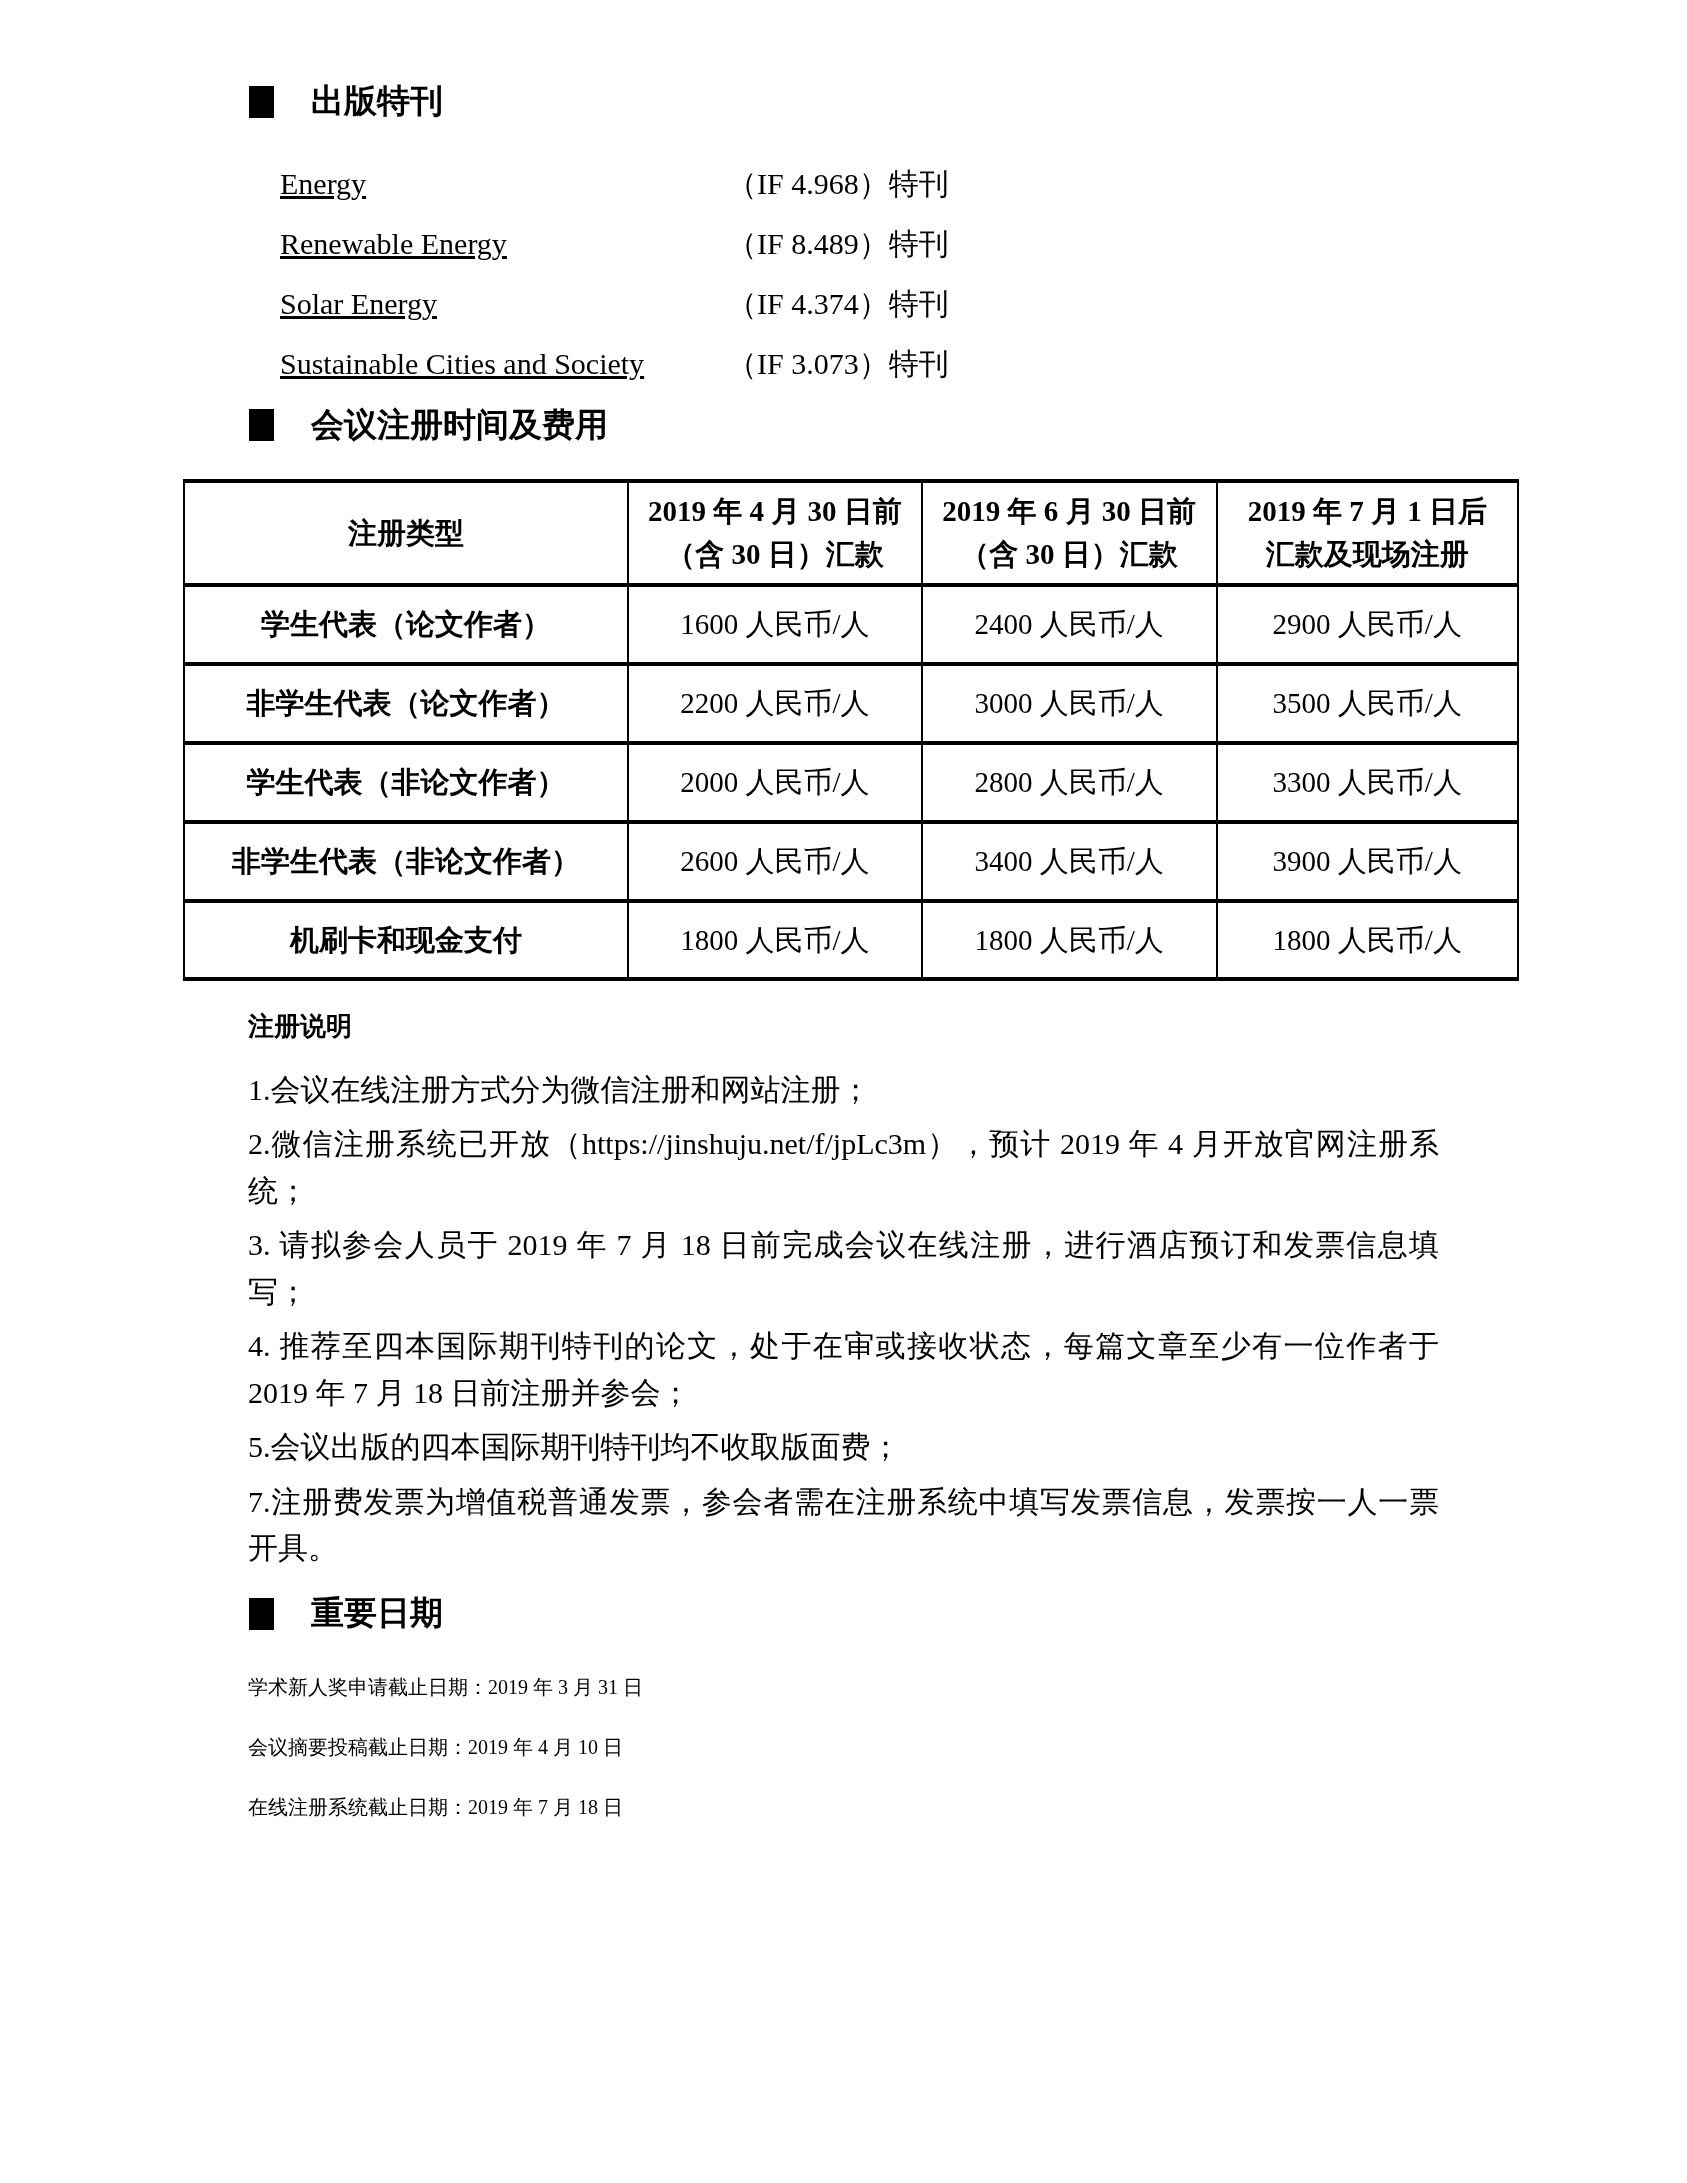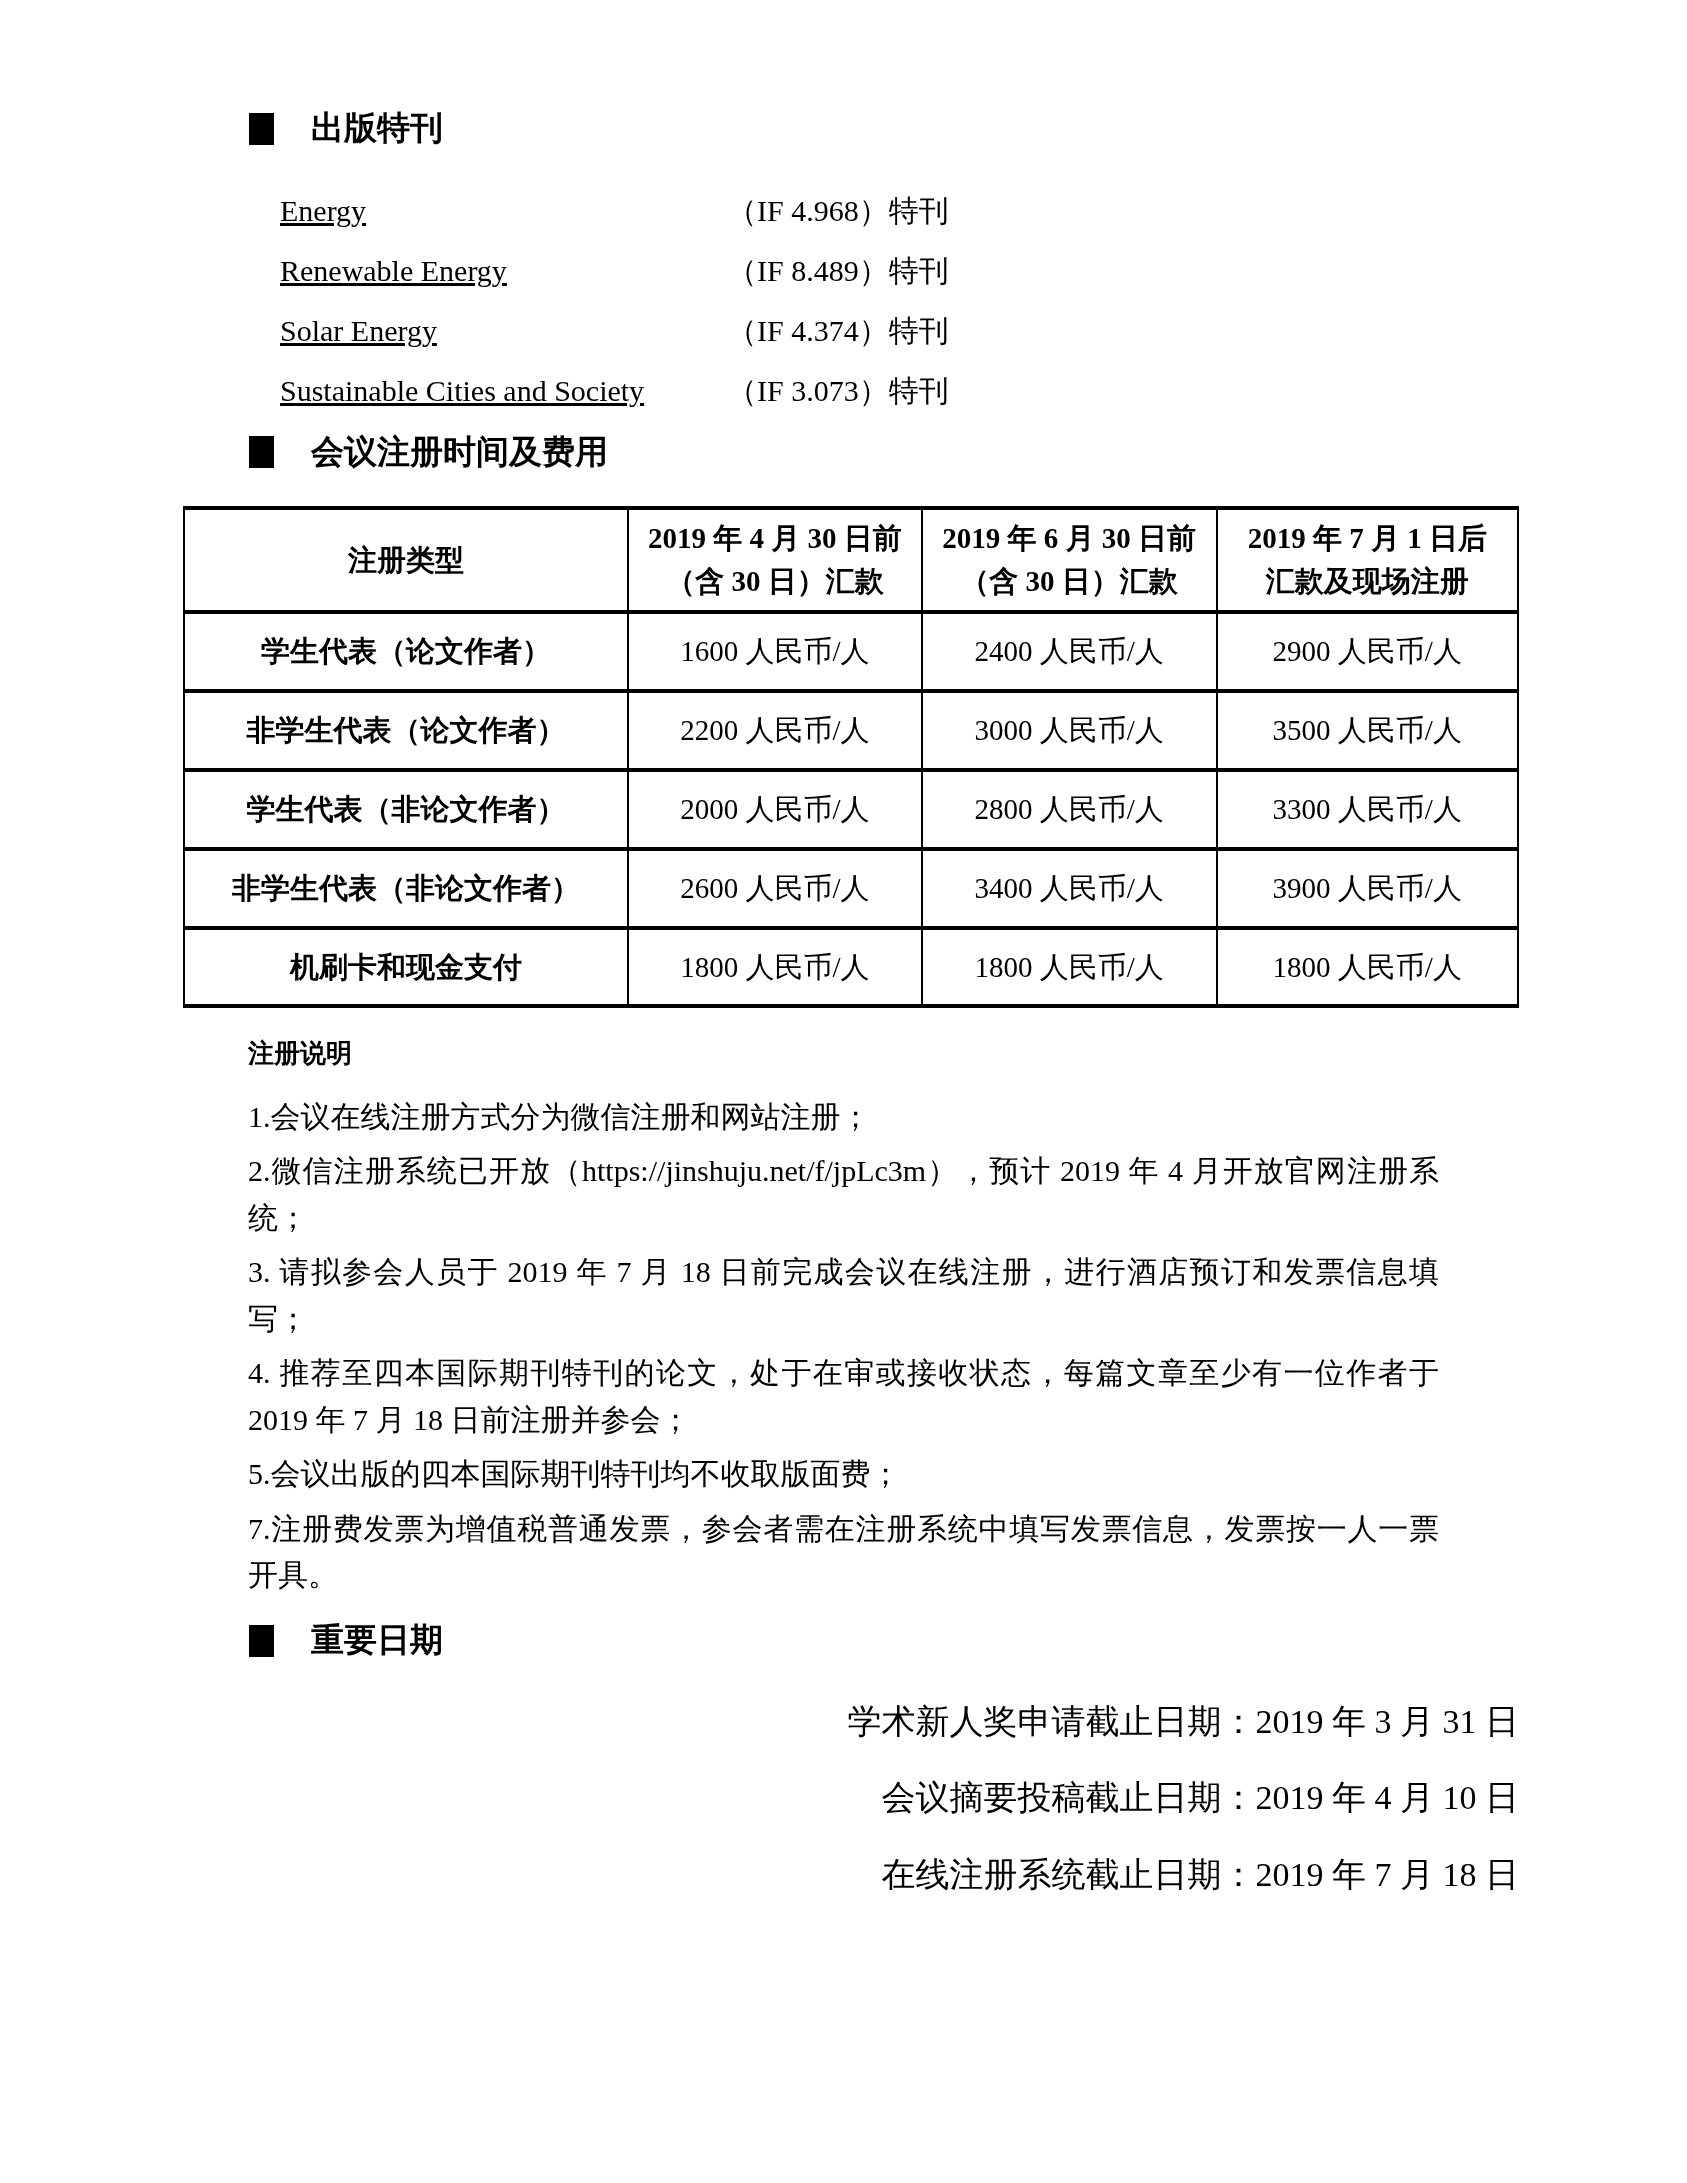--- a/index.html
+++ b/index.html
@@ -8,21 +8,21 @@
     background: #e8e8e8;
   }
   .page {
     position: relative;
     width: 1687px;
     height: 2183px;
     margin: 0 auto;
     background: #ffffff;
     color: #000000;
     box-sizing: border-box;
-    padding: 109px 168px 0 183px;
+    padding: 82px 168px 0 183px;
     overflow: hidden;
     font-family: "Liberation Serif", "DejaVu Serif", serif;
   }
 
   
   .sec-heading {
     display: flex;
     align-items: center;
     margin-left: 66px;
   }
@@ -91,24 +91,23 @@
     margin: 0 80px 8px 65px;
     font-size: 30px;
     line-height: 1.55;
     text-align: justify;
   }
 
   
   .sec-dates { margin-top: 22.5px; }
   .date-list { margin: 41px 0 0 65px; }
   .date-line {
-    font-size: 34px;
+    font-size: 20px;
     line-height: 1.2;
     margin-bottom: 36px;
-    text-align: right;
   }
 </style>
 </head>
 <body>
 
 <div class="page">
 
   <section>
     <div class="sec-heading">
       <span class="bullet"></span>

